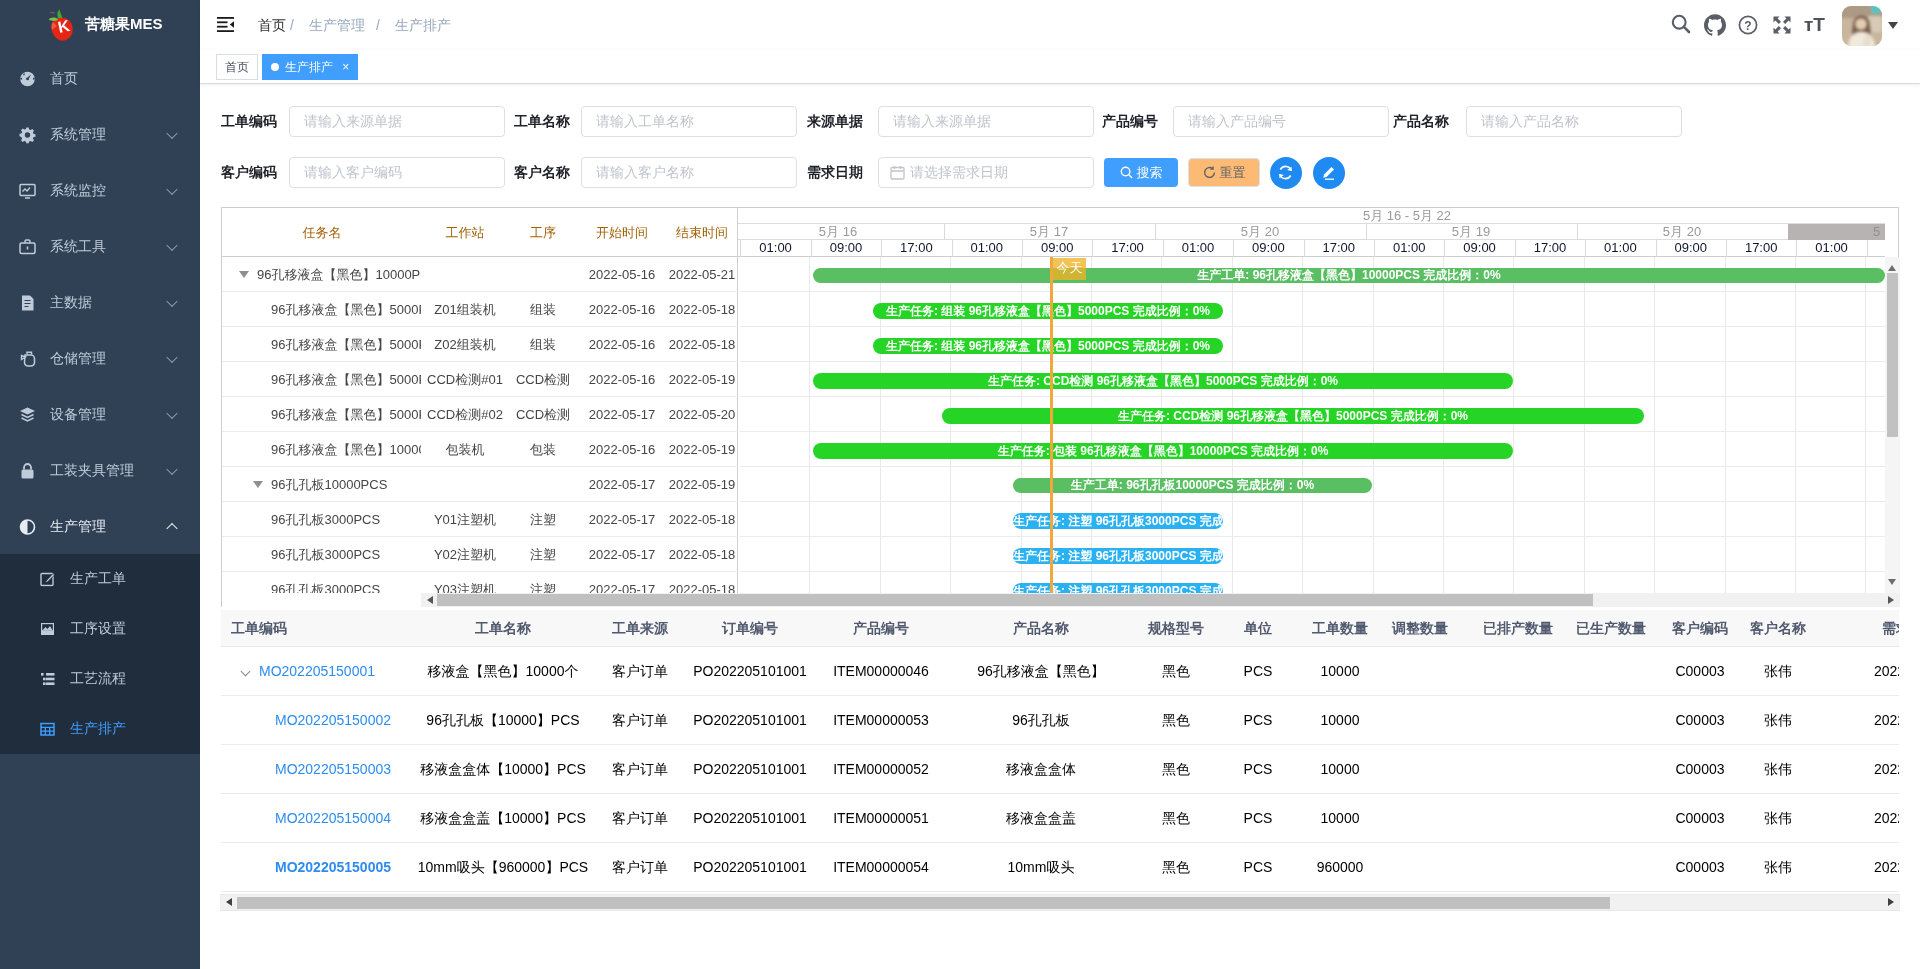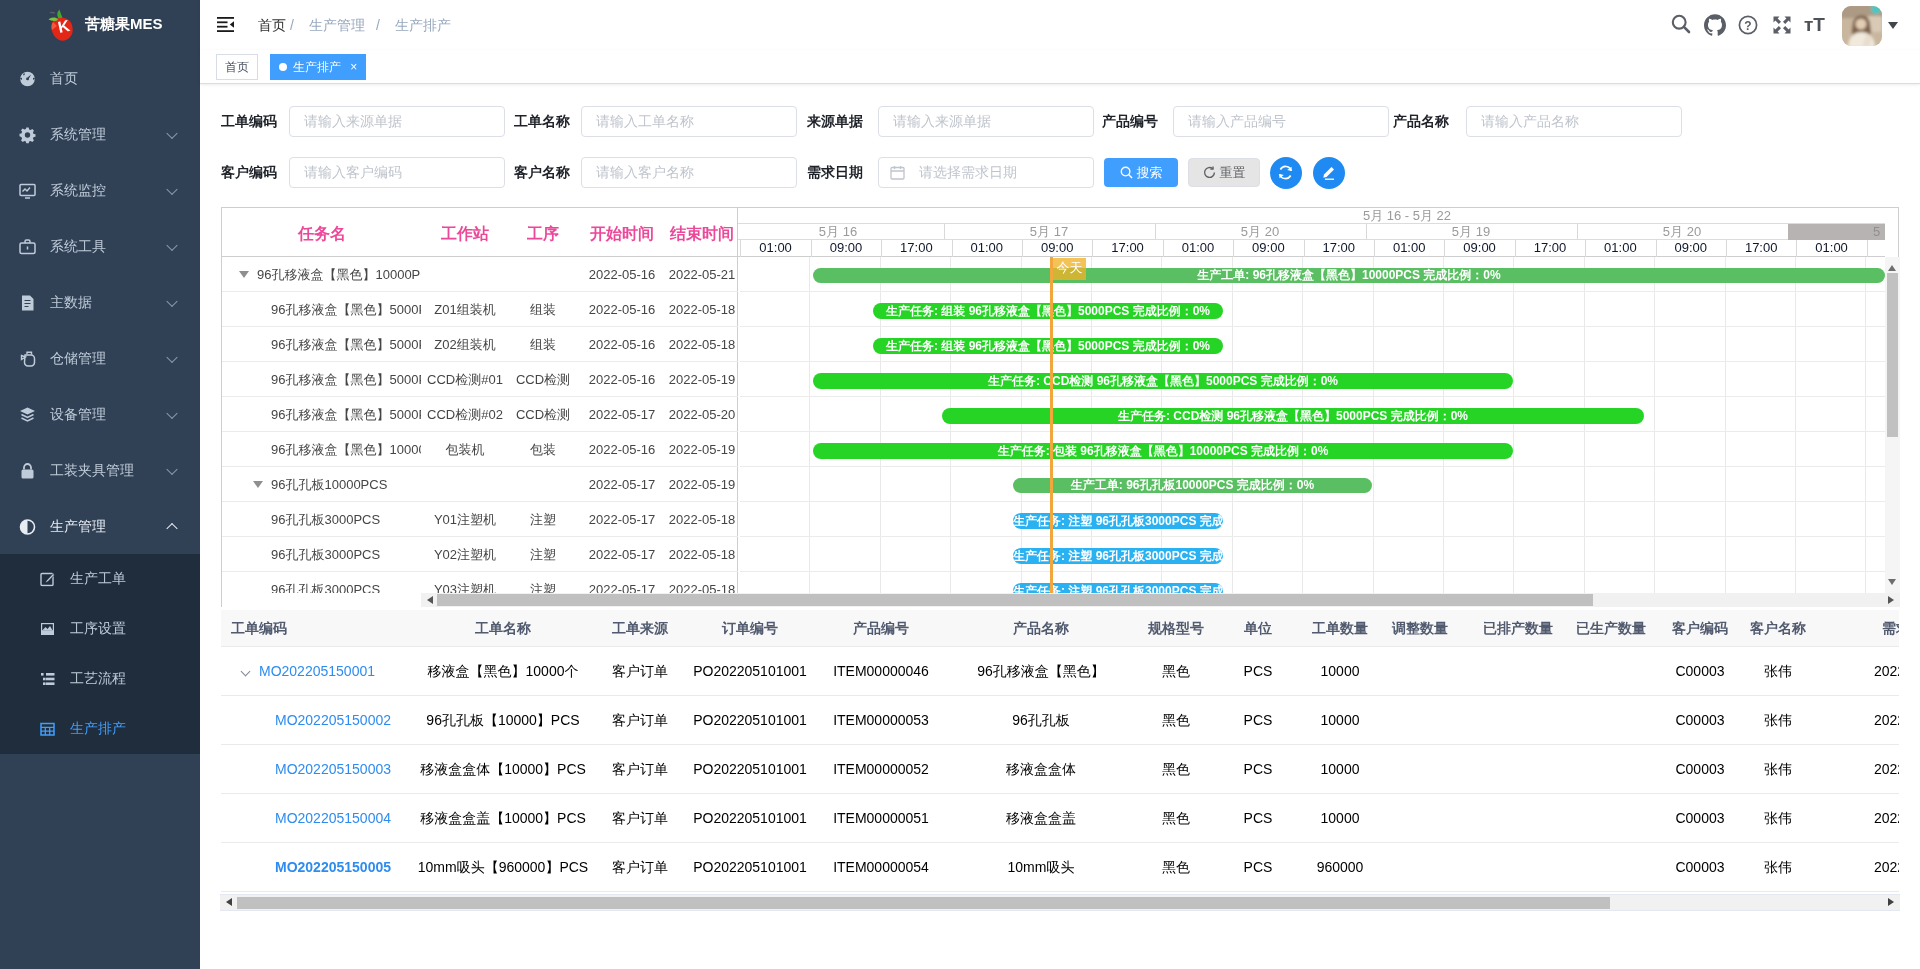--- a/index.html
+++ b/index.html
@@ -32,21 +32,21 @@
 .tag.on{background:#409eff;color:#fff;border-color:#409eff;}
 .tagdot{display:inline-block;width:8px;height:8px;border-radius:50%;background:#fff;margin-right:6px;position:relative;top:0px;}
 
 .flabel{position:absolute;height:30px;line-height:30px;font-size:14px;font-weight:bold;color:#1f2329;}
 .finput{position:absolute;width:216px;height:31px;border:1px solid #dcdfe6;border-radius:4px;
  font-size:14px;color:#bfc4cc;line-height:28px;padding-left:14px;background:#fff;}
 .btn{position:absolute;height:29px;border-radius:4px;font-size:13px;text-align:center;}
 
 #gantt{position:absolute;left:221px;top:207px;width:1678px;height:400px;border:1px solid #cecece;background:#fff;}
 
-.g-hdr{color:#ec4899;font-size:16px;font-weight:bold;}
+.g-hdr{color:#a16207;font-size:13px;}
 .gl-name{position:absolute;top:0;height:35px;line-height:35px;font-size:13px;color:#454545;white-space:nowrap;overflow:hidden;}
 .gl-c{position:absolute;top:0;height:35px;line-height:35px;font-size:13px;color:#454545;text-align:center;}
 #tl{position:absolute;left:516px;top:0;width:1147px;height:385px;overflow:hidden;}
 .tl-day{position:absolute;top:16px;height:16px;line-height:16px;font-size:13px;color:#9a9a9a;text-align:center;width:90px;margin-left:-45px;}
 .tl-hr{position:absolute;top:32px;height:17px;line-height:16px;font-size:13px;color:#0f172a;text-align:center;width:70px;margin-left:-35px;}
 .tl-grid{position:absolute;left:2px;top:49px;width:1145px;height:336px;
 background:repeating-linear-gradient(to bottom,transparent 0 34px,#ebebeb 34px 35px),
 repeating-linear-gradient(to right,transparent 0 69.4px,#e9e9e9 69.4px 70.4px);}
 .bar{position:absolute;height:16px;border-radius:8px;color:#fff;font-size:12px;font-weight:bold;
  line-height:16px;text-align:center;white-space:nowrap;overflow:hidden;}
@@ -238,48 +238,48 @@
 <circle cx="19" cy="18" r="5.5" fill="#e3cdb4"></circle>
 <path d="M6 42 C6 30 13 26 19.5 26 C26 26 33 30 33 42 Z" fill="#f1e9dc"></path>
 <path d="M24 28 l6 4 -2 8 -8 1 Z" fill="#e8decd"></path>
 </g>
       </g>
     </svg>
 <div class="abs" style="left:1688px;top:22px;width:0;height:0;border-left:5.5px solid transparent;border-right:5.5px solid transparent;border-top:7px solid #41454c;"></div>
 </div>
 <div id="tabbar">
 <div class="tag" style="left:16px;">首页</div>
-<div class="tag on" style="left:70px;"><span class="tagdot"></span>生产排产 <span style="font-size:12px;margin-left:6px;">×</span></div>
+<div class="tag on" style="left:62px;"><span class="tagdot"></span>生产排产 <span style="font-size:12px;margin-left:6px;">×</span></div>
 </div>
 <div class="flabel" style="left:221px;top:106px;">工单编码</div>
 <div class="finput" style="left:289px;top:106px;">请输入来源单据</div>
 <div class="flabel" style="left:514px;top:106px;">工单名称</div>
 <div class="finput" style="left:581px;top:106px;">请输入工单名称</div>
 <div class="flabel" style="left:807px;top:106px;">来源单据</div>
 <div class="finput" style="left:878px;top:106px;">请输入来源单据</div>
 <div class="flabel" style="left:1102px;top:106px;">产品编号</div>
 <div class="finput" style="left:1173px;top:106px;">请输入产品编号</div>
 <div class="flabel" style="left:1393px;top:106px;">产品名称</div>
 <div class="finput" style="left:1466px;top:106px;">请输入产品名称</div>
 <div class="flabel" style="left:221px;top:157px;">客户编码</div>
 <div class="finput" style="left:289px;top:157px;">请输入客户编码</div>
 <div class="flabel" style="left:514px;top:157px;">客户名称</div>
 <div class="finput" style="left:581px;top:157px;">请输入客户名称</div>
 <div class="flabel" style="left:807px;top:157px;">需求日期</div>
-<div class="finput" style="left:878px;top:157px;padding-left:40px;">请选择需求日期
+<div class="finput" style="left:878px;top:157px;padding-left:31px;">请选择需求日期
 <svg class="abs" style="left:11px;top:7px" width="15" height="15" viewBox="0 0 15 15">
       <rect x="1" y="2.5" width="13" height="11.5" rx="1" fill="none" stroke="#c0c4cc" stroke-width="1.3"></rect>
       <path d="M1 6 h13 M4.5 1 v3 M10.5 1 v3" stroke="#c0c4cc" stroke-width="1.3"></path>
     </svg></div>
 <div class="btn" style="left:1104px;top:158px;width:74px;background:#409eff;color:#fff;line-height:29px;">
 <svg style="vertical-align:-2px;margin-right:4px" width="13" height="13" viewBox="0 0 14 14">
       <circle cx="6" cy="6" r="4.6" fill="none" stroke="#fff" stroke-width="1.5"></circle>
       <path d="M9.5 9.5 L13 13" stroke="#fff" stroke-width="1.5"></path>
     </svg>搜索</div>
-<div class="btn" style="left:1188px;top:158px;width:72px;background:#e5e5e5;border:1px solid #dcdfe6;color:#606266;line-height:27px;">
+<div class="btn" style="left:1188px;top:158px;width:72px;background:#fdba74;border:1px solid #dcdfe6;color:#606266;line-height:27px;">
 <svg style="vertical-align:-2px;margin-right:4px" width="13" height="13" viewBox="0 0 14 14">
       <path d="M12.3 7 a5.3 5.3 0 1 1 -1.8-4" fill="none" stroke="#606266" stroke-width="1.5"></path>
       <path d="M10.8 0.5 L10.8 3.4 L7.9 3.4" fill="none" stroke="#606266" stroke-width="1.5"></path>
     </svg>重置</div>
 <div class="abs" style="left:1270px;top:157px;width:32px;height:32px;border-radius:50%;background:#1f8bf2;">
 <svg class="abs" style="left:8px;top:8px" width="15" height="15" viewBox="0 0 14 14">
       <path d="M12.5 5.5 A5.6 5.6 0 0 0 2.2 4.2 M1.5 8.5 A5.6 5.6 0 0 0 11.8 9.8" fill="none" stroke="#fff" stroke-width="1.5"></path>
       <path d="M12.7 1.6 L12.5 5.6 L8.6 4.7 Z" fill="#fff"></path>
       <path d="M1.3 12.4 L1.5 8.4 L5.4 9.3 Z" fill="#fff"></path>
     </svg>

